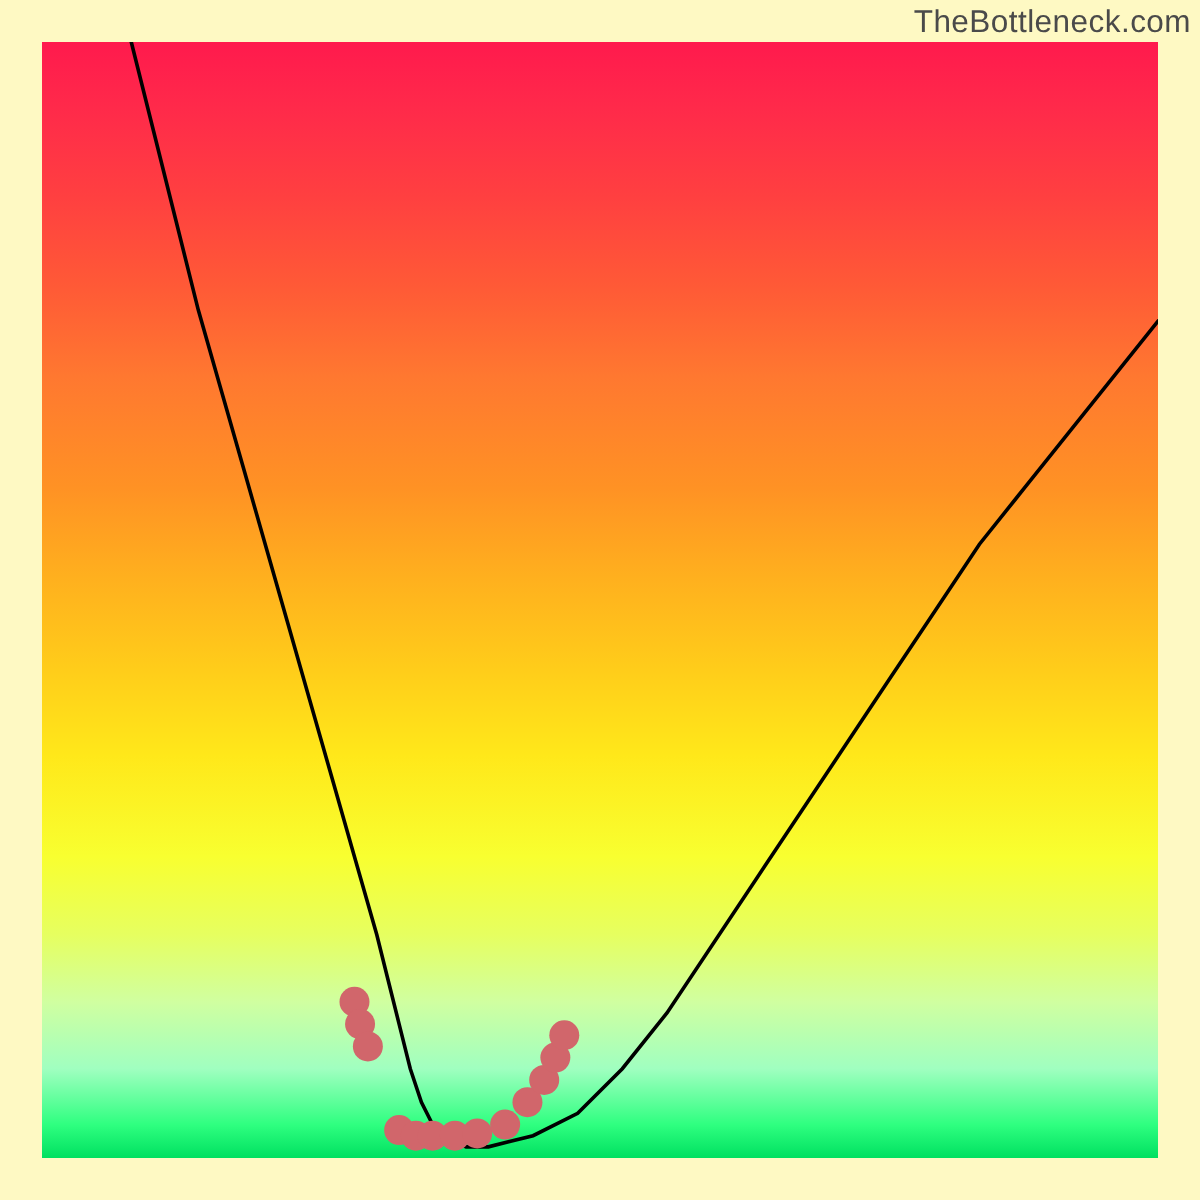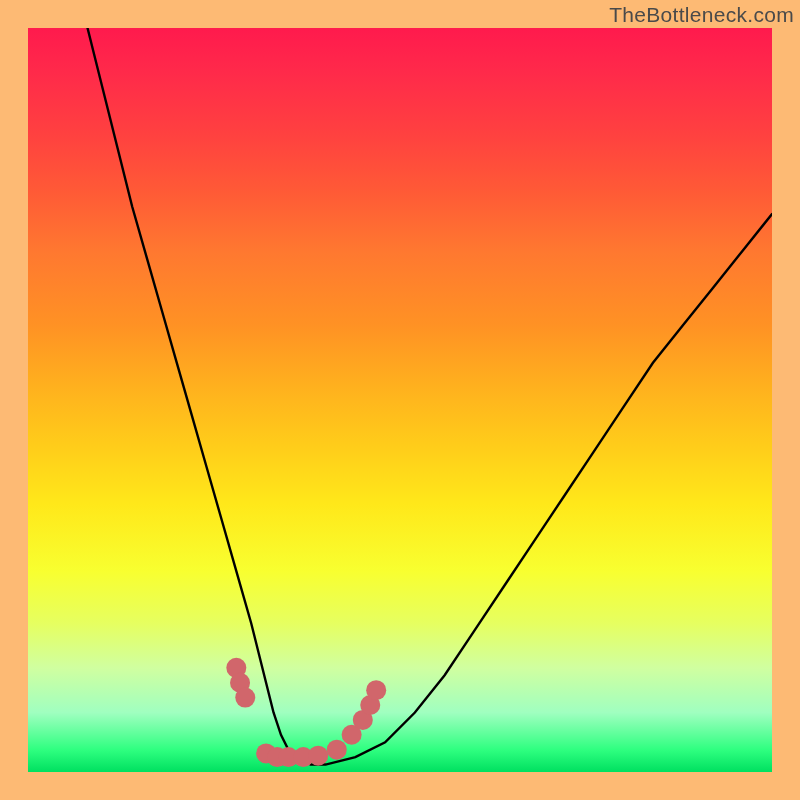--- a/index.html
+++ b/index.html
@@ -10,21 +10,21 @@
     background: #000000;
     overflow: hidden;
     font-family: Arial, Helvetica, sans-serif;
   }
   .frame {
     position: absolute;
     left: 0;
     top: 0;
     width: 800px;
     height: 800px;
-    background: #fdba74;
+    background: #fef9c3;
   }
   .plot-area {
     position: absolute;
     left: 28px;
     top: 28px;
     width: 744px;
     height: 744px;
     overflow: hidden;
   }
   .gradient-bg {

